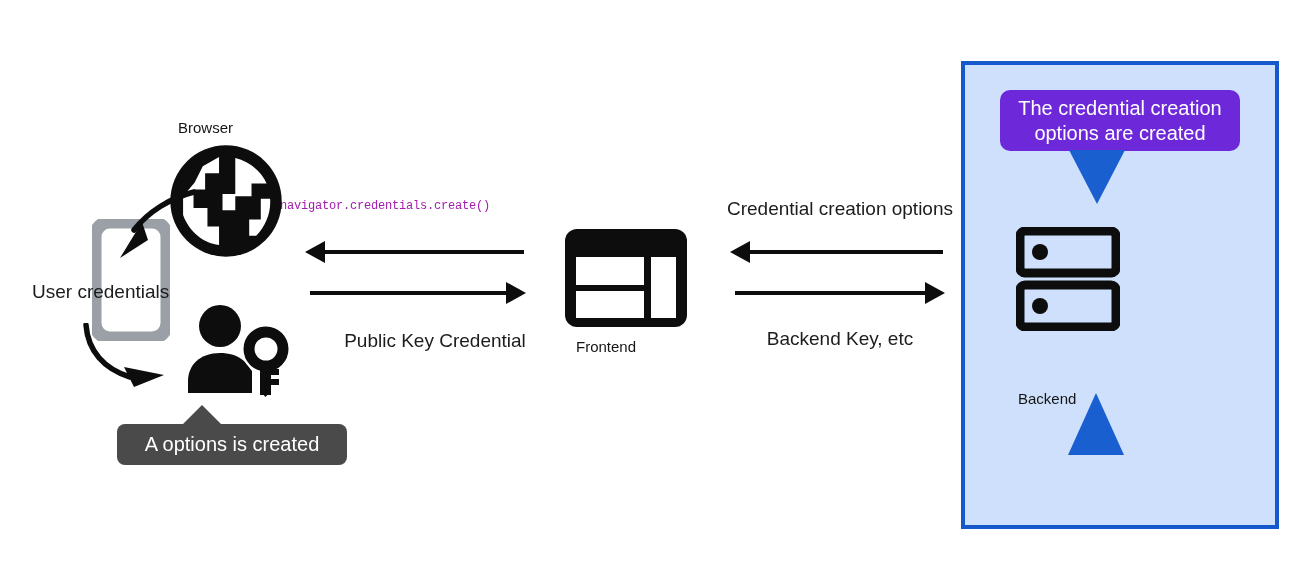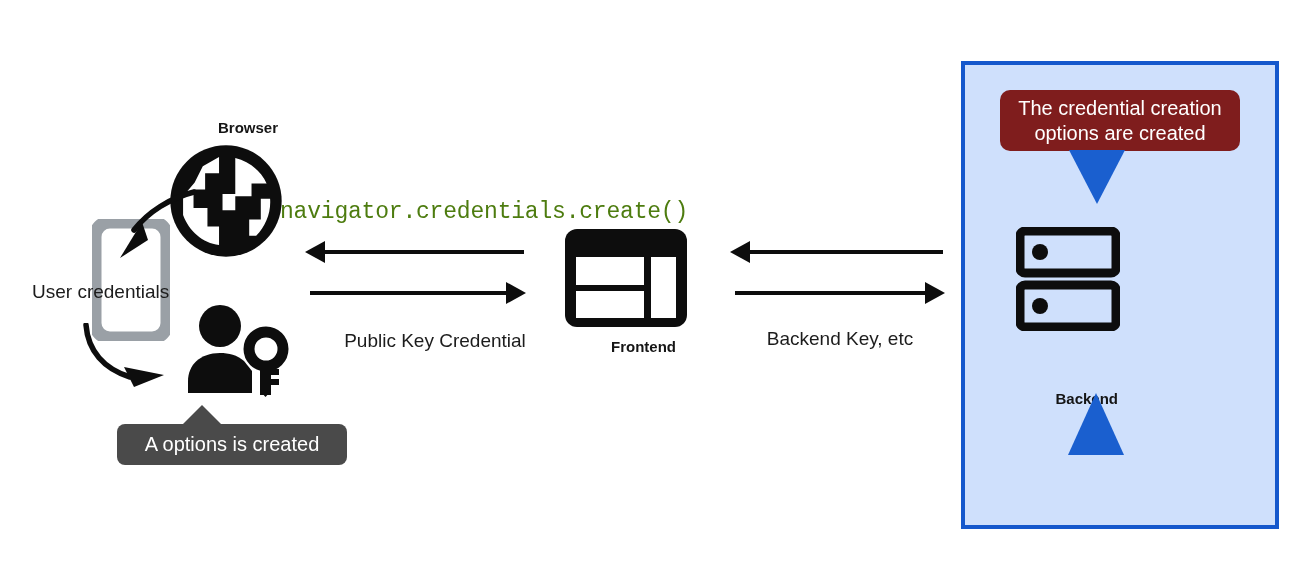--- a/index.html
+++ b/index.html
@@ -16,39 +16,39 @@
     width: 1310px;
     height: 568px;
     background: #ffffff;
     overflow: hidden;
   }
   .abs { position: absolute; }
 
   
   .label-bold {
     font-family: "Liberation Sans", sans-serif;
-    font-weight: bold;
+    font-weight: normal;
     font-size: 15px;
     color: #151515;
-    text-align: right;
+    text-align: left;
     white-space: nowrap;
   }
   .label-plain {
     font-family: "Liberation Sans", sans-serif;
     font-weight: normal;
     font-size: 19px;
     color: #1c1c1c;
     text-align: center;
     white-space: nowrap;
   }
   .label-mono {
     font-family: "Liberation Mono", "DejaVu Sans Mono", monospace;
     font-weight: normal;
-    font-size: 23px;
-    color: #4d7c0f;
+    font-size: 12px;
+    color: #a21caf;
     text-align: left;
     white-space: nowrap;
     letter-spacing: -0.2px;
   }
 
   
   #backend-panel {
     left: 961px;
     top: 61px;
     width: 318px;
@@ -64,21 +64,21 @@
     display: flex;
     align-items: center;
     justify-content: center;
     text-align: center;
     color: #ffffff;
     font-family: "Liberation Sans", sans-serif;
     font-size: 20px;
     line-height: 1.22;
     padding: 8px 12px;
   }
-  .callout.blue { background: #7f1d1d; border-radius: 10px; }
+  .callout.blue { background: #6d28d9; border-radius: 10px; }
   .callout.dark { background: #4a4a4a; border-radius: 8px; font-size: 20px; }
 
   .tail { width: 0; height: 0; }
 
   
   .arrow-line {
     background: #0d0d0d;
     height: 4px;
   }
   .arrow-head {
@@ -114,20 +114,21 @@
     </svg>
   </div>
 
   <div class="abs label-bold" style="left:1018px; top:343px; width:100px;margin-top:47px;">Backend</div>
 
   <div class="abs tail" style="left:1068px; top:393px;
               border-left:28px solid transparent;
               border-right:28px solid transparent;
               border-bottom:62px solid #1a5fcf;"></div>
 
+  <div class="abs label-plain" style="left:700px; top:198px; width:280px;">Credential creation options</div>
 
   <div class="abs arrow-head left" style="left:730px; top:241px;"></div>
   <div class="abs arrow-line" style="left:749px; top:250px; width:194px;"></div>
 
   <div class="abs arrow-line" style="left:735px; top:291px; width:192px;"></div>
   <div class="abs arrow-head right" style="left:925px; top:282px;"></div>
 
   <div class="abs label-plain" style="left:705px; top:328px; width:270px;">Backend Key, etc</div>
 
   <div class="abs icon" style="left:565px; top:229px;">

